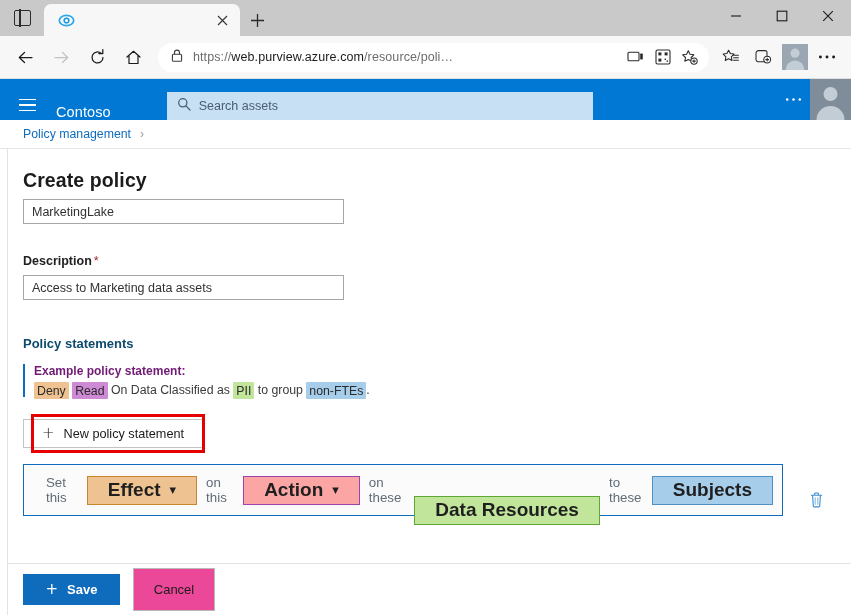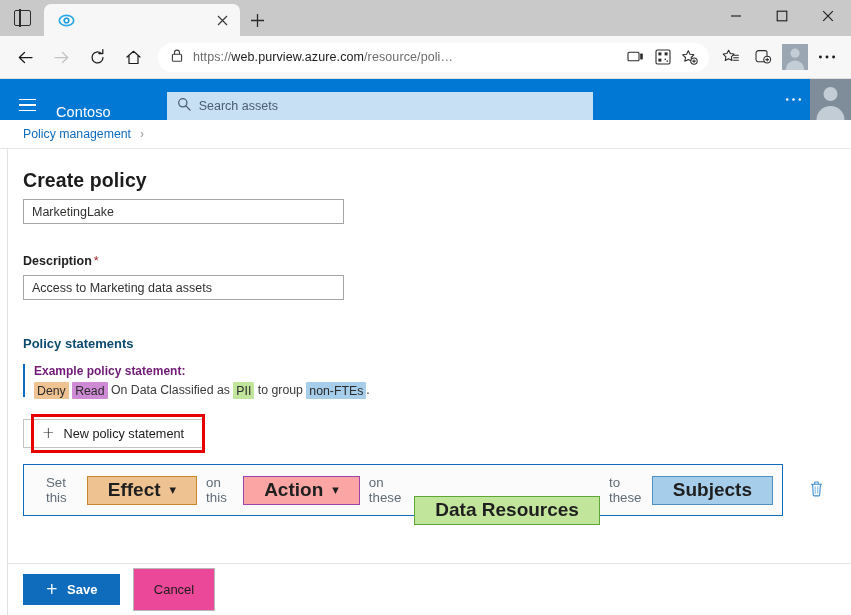--- a/index.html
+++ b/index.html
@@ -126,21 +126,21 @@
     width: 180px; height: 29px; border: 1px solid #c3c3c3; background:#fff;
     display:flex; align-items:center; justify-content:center;
     font-size: 12.7px; color: #1b1b1b;
   }
   .newstmt-btn .plus { font-size: 15px; font-weight: 300; margin-right: 9px; line-height:1; font-family:"DejaVu Sans", sans-serif; }
   .redbox {
     position: absolute; left: 8px; top: -5px; width: 174px; height: 39px;
     border: 3px solid #e60000; pointer-events:none;
   }
 
-  .stmt-row { display:flex; align-items:center; margin-top: 16px; }
+  .stmt-row { display:flex; align-items:flex-end; margin-top: 16px; }
   .stmt-card {
     width: 760px; height: 52px; border: 1px solid #0f6cbd; background: #fbfbfb;
     display:flex; align-items:center; padding-left: 22px; gap: 0;
   }
   .stmt-text { font-size: 13.3px; color: #5f6b76; }
   .pill {
     display:inline-flex; align-items:center; height:29px; padding: 0 20px;
     font-size: 19px; font-weight: 700; color: #1f1f1f; margin: 0 9px;
     border:1px solid; white-space:nowrap;
   }

